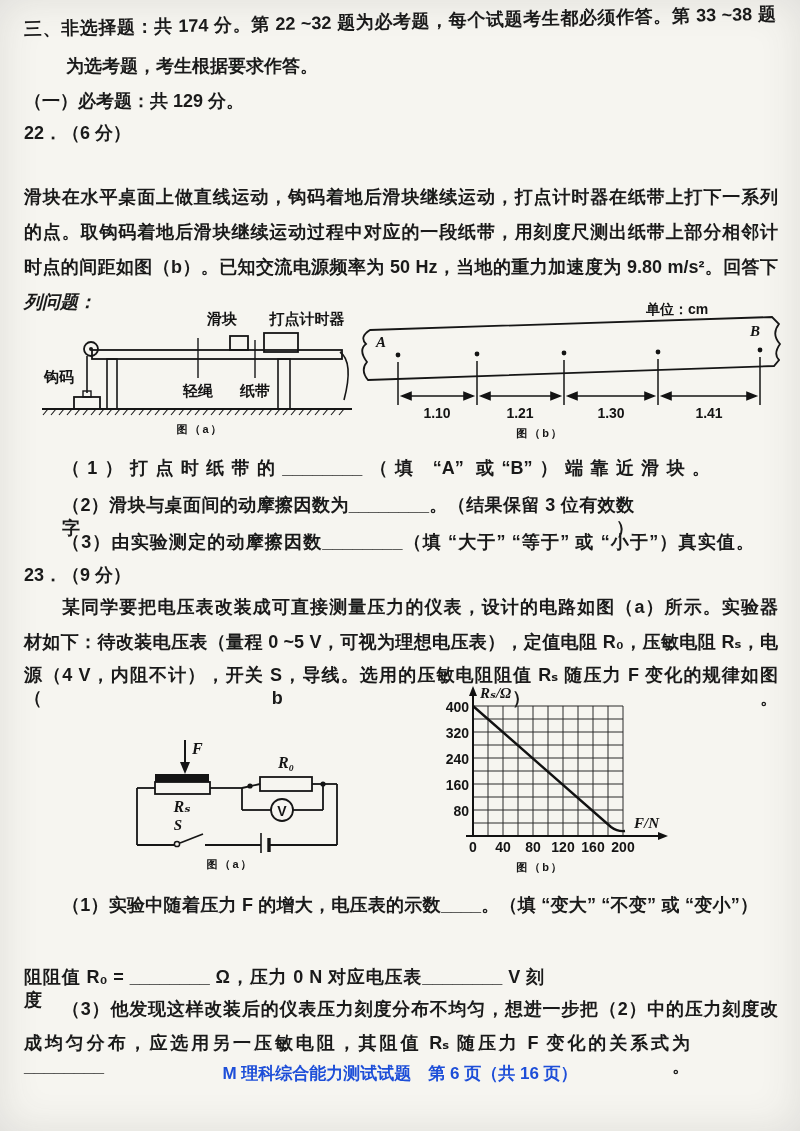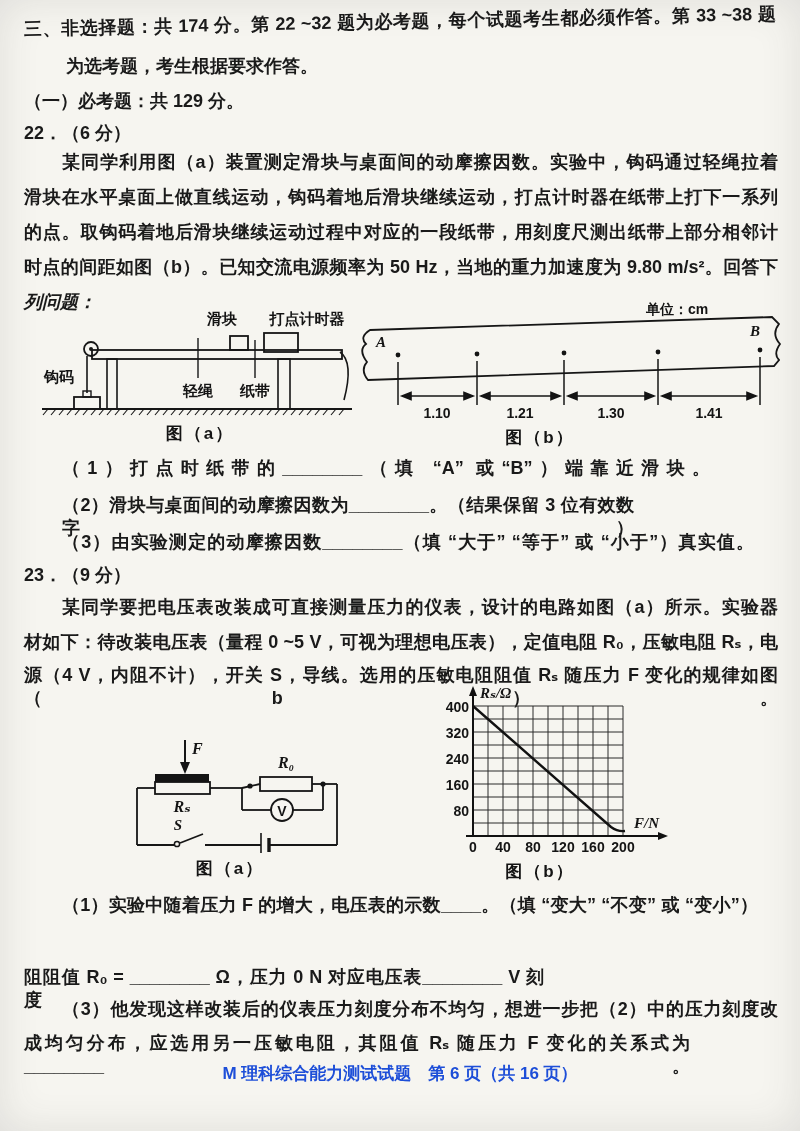--- a/index.html
+++ b/index.html
@@ -8,37 +8,36 @@
     position:relative; width:800px; height:1131px; margin:0 auto;
     background:#f6f5f0; overflow:hidden;
     font-family:"Liberation Sans","DejaVu Sans",sans-serif;
     color:#1a1a1a;
     box-shadow: inset 0 0 40px rgba(60,60,55,.12);
   }
   .abs { position:absolute; }
   .t { font-size:18px; font-weight:700; color:#1a1a1a; line-height:1.25; white-space:nowrap; }
   .just { text-align:justify; text-align-last:justify; white-space:normal; }
   .tilt { transform:rotate(-1.15deg); transform-origin:0 60%; }
-  .fig-caption { font-size:17px; font-weight:700; color:#141414; text-align:center; letter-spacing:2px; }
+  .fig-caption { font-size:11px; font-weight:700; color:#141414; text-align:center; letter-spacing:2px; }
   .footer { width:800px; text-align:center; font-size:17px; font-weight:700; color:#1d4ed8; }
   svg text { fill:#141414; font-family:"Liberation Sans","DejaVu Sans",sans-serif; font-weight:700; }
   svg .it { font-family:"Liberation Serif","DejaVu Serif",serif; font-style:italic; font-weight:700; }
   svg .stroke { stroke:#161616; fill:none; }
 </style>
 </head>
 <body>
 
 <div class="page">
 
   <div class="abs t just tilt" style="left:24px; top:18px; width:752px;">三、非选择题：共 174 分。第 22 ~32 题为必考题，每个试题考生都必须作答。第 33 ~38 题</div>
   <div class="abs t" style="left:66px; top:55px;">为选考题，考生根据要求作答。</div>
   <div class="abs t" style="left:24px; top:90px;">（一）必考题：共 129 分。</div>
 
   <div class="abs t" style="left:24px; top:122px;">22．（6 分）</div>
-  <div class="abs t just" style="left:62px; top:151px; width:716px;">某同学利用图（a）装置测定滑块与桌面间的动摩擦因数。实验中，钩码通过轻绳拉着</div>
   <div class="abs t just" style="left:24px; top:186px; width:754px;">滑块在水平桌面上做直线运动，钩码着地后滑块继续运动，打点计时器在纸带上打下一系列</div>
   <div class="abs t just" style="left:24px; top:221px; width:754px;">的点。取钩码着地后滑块继续运动过程中对应的一段纸带，用刻度尺测出纸带上部分相邻计</div>
   <div class="abs t just" style="left:24px; top:256px; width:754px;">时点的间距如图（b）。已知交流电源频率为 50 Hz，当地的重力加速度为 9.80 m/s²。回答下</div>
   <div class="abs t" style="left:24px; top:291px;font-style:italic;">列问题：</div>
 
   <div class="abs" style="left:30px; top:300px; width:340px;">
     <svg width="340" height="118" viewBox="0 0 340 118">
 
       <text x="192" y="24" font-size="15" text-anchor="middle">滑块</text>
       <text x="277" y="24" font-size="15" text-anchor="middle">打点计时器</text>

